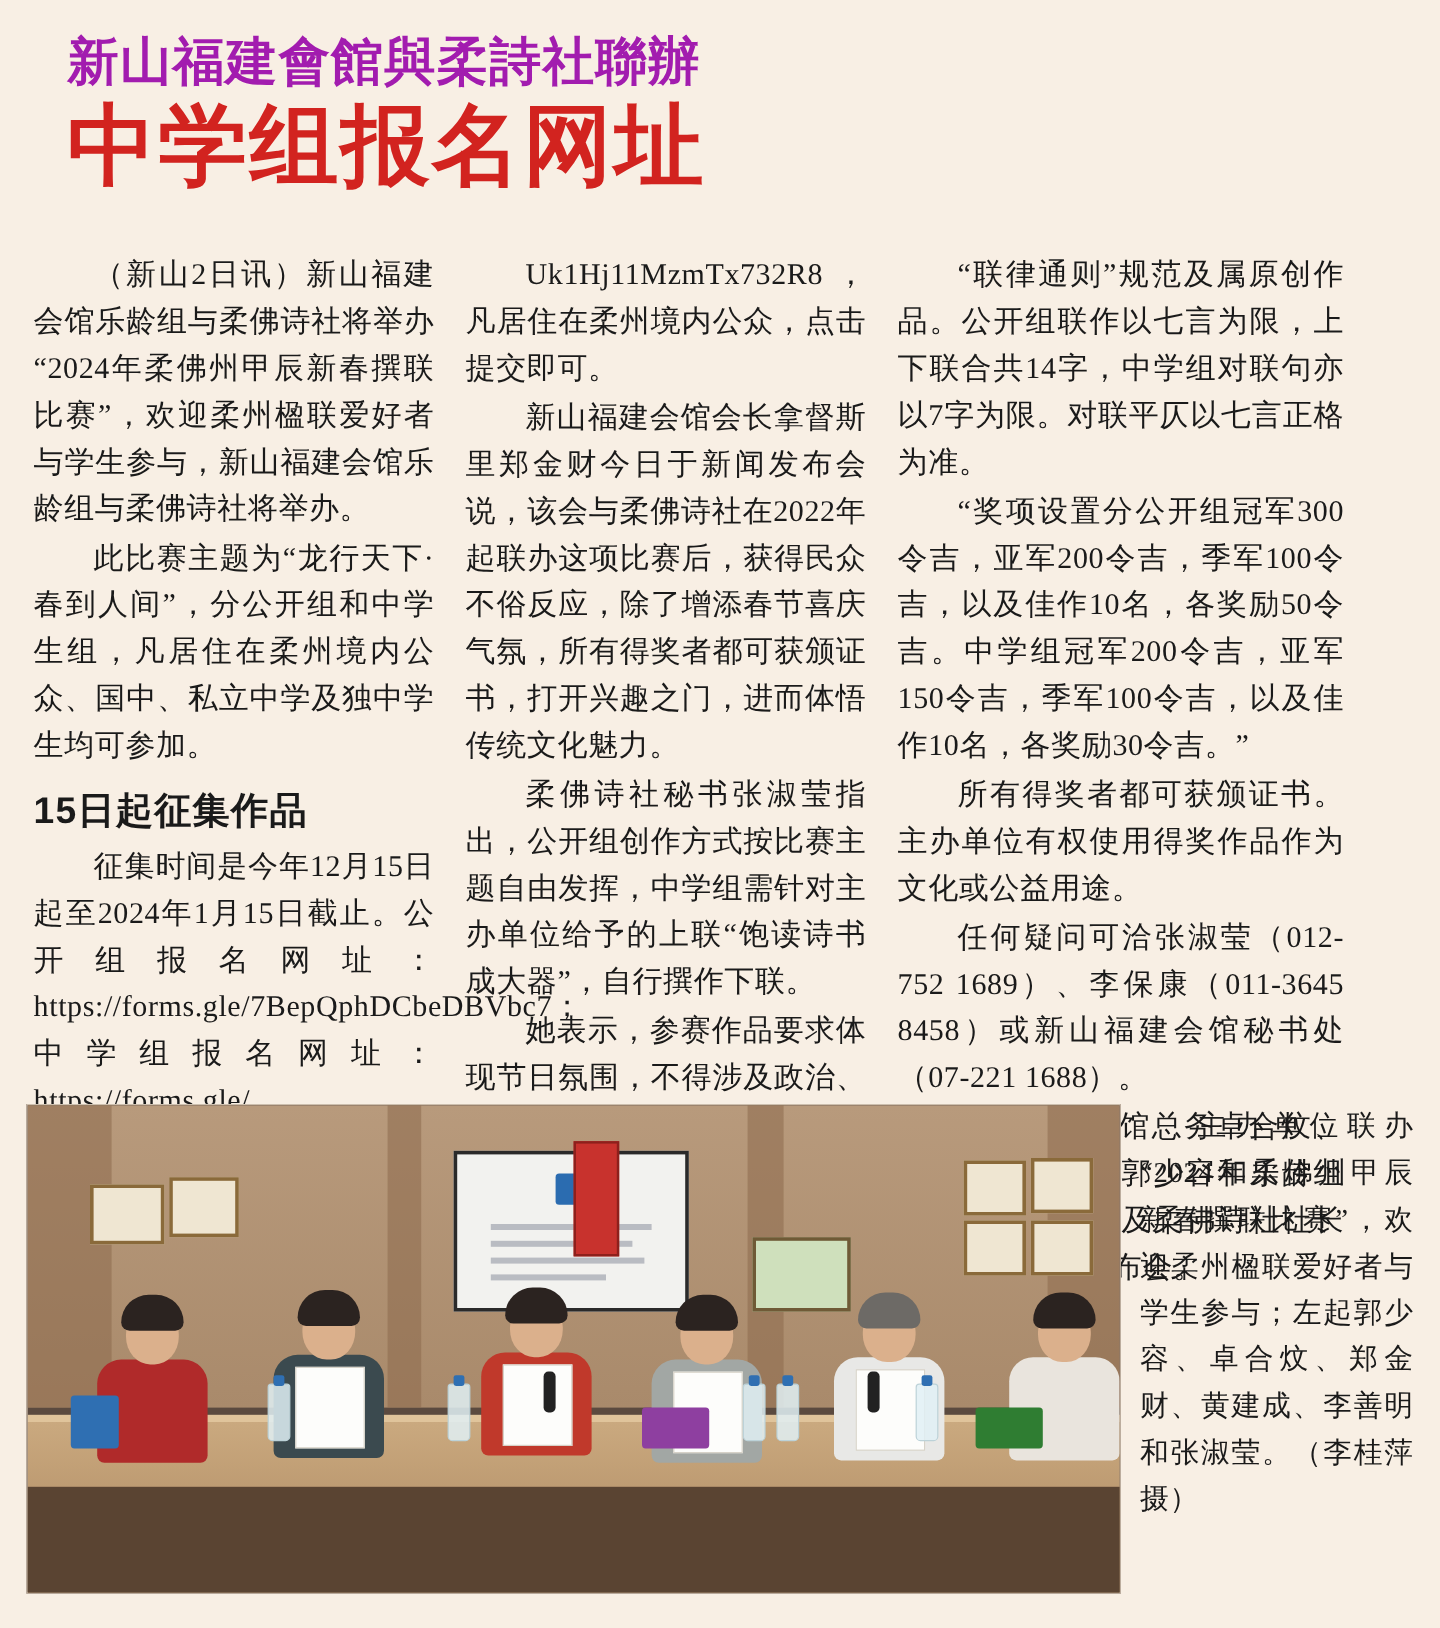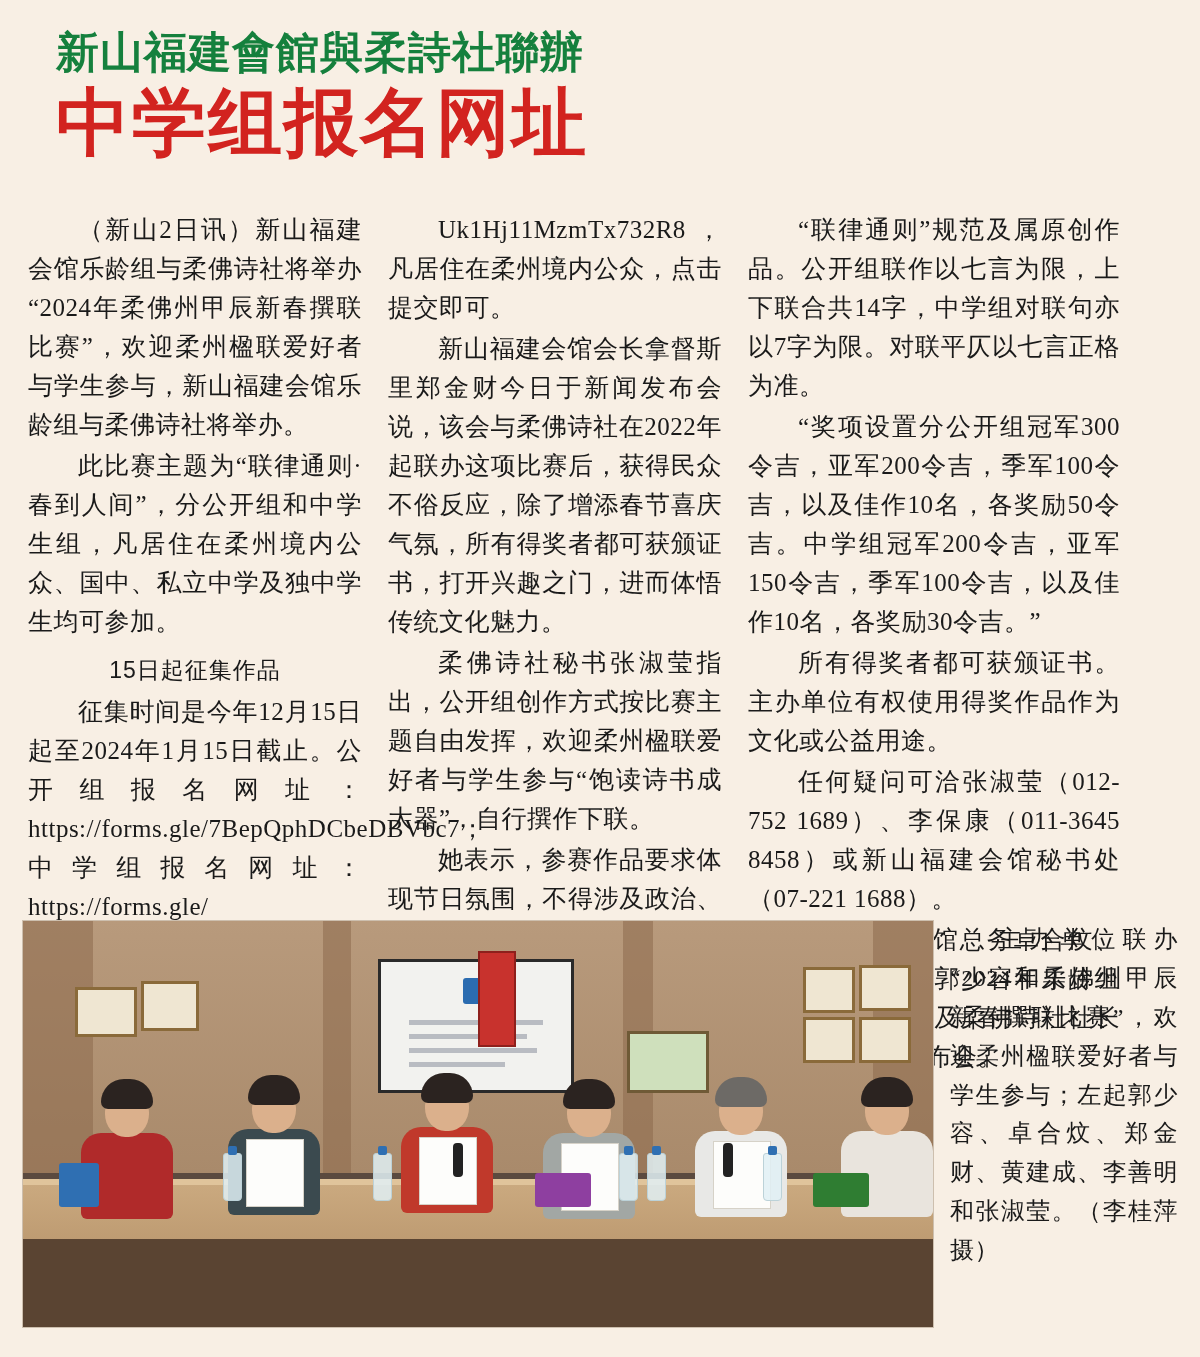--- a/index.html
+++ b/index.html
@@ -26,21 +26,21 @@
   .masthead {
     width: 740px;
     margin-left: 28px;
     margin-bottom: 6px;
   }
   .kicker {
     font-family: "Liberation Serif", "DejaVu Serif", serif;
     font-size: 43px;
     line-height: 1.08;
     letter-spacing: 1px;
-    color: #15803d;
+    color: #a21caf;
     font-weight: 700;
     white-space: nowrap;
   }
   .headline {
     font-family: "Liberation Serif", "DejaVu Serif", serif;
     font-size: 74px;
     line-height: 1.12;
     letter-spacing: 2px;
     color: #d2231f;
     font-weight: 700;
@@ -68,26 +68,25 @@
   .col p {
     margin: 0 0 2px 0;
     font-size: 25px;
     line-height: 1.56;
     text-align: justify;
     text-justify: inter-ideograph;
     text-indent: 2em;
     letter-spacing: 0.5px;
   }
   .subhead {
-    font-size: 23px;
-    font-weight: 400;
+    font-size: 31px;
+    font-weight: 700;
     margin: 14px 0 6px 0;
     letter-spacing: 1px;
     font-family: "Liberation Sans", sans-serif;
-    text-align: center;
   }
   .lat {
     font-family: "Liberation Serif", "DejaVu Serif", serif;
     letter-spacing: 0.2px;
   }
   
   .photo-area {
     position: absolute;
     left: 22px;
     top: 920px;
@@ -195,29 +194,29 @@
 
   <div class="masthead">
     <div class="kicker">新山福建會館與柔詩社聯辦</div>
     <div class="headline">中学组报名网址</div>
   </div>
 
   <div class="columns">
 
     <div class="col col1">
       <p>（新山2日讯）新山福建会馆乐龄组与柔佛诗社将举办“2024年柔佛州甲辰新春撰联比赛”，欢迎柔州楹联爱好者与学生参与，新山福建会馆乐龄组与柔佛诗社将举办。</p>
-      <p>此比赛主题为“联律通则·春到人间”，分公开组和中学生组，凡居住在柔州境内公众、国中、私立中学及独中学生均可参加。</p>
+      <p>此比赛主题为“龙行天下·春到人间”，分公开组和中学生组，凡居住在柔州境内公众、国中、私立中学及独中学生均可参加。</p>
       <div class="subhead">15日起征集作品</div>
       <p class="lat">征集时间是今年12月15日起至2024年1月15日截止。公开组报名网址：https://forms.gle/7BepQphDCbeDBVbc7；中学组报名网址：https://forms.gle/</p>
     </div>
 
     <div class="col col2">
       <p class="lat">Uk1Hj11MzmTx732R8，凡居住在柔州境内公众，点击提交即可。</p>
       <p>新山福建会馆会长拿督斯里郑金财今日于新闻发布会说，该会与柔佛诗社在2022年起联办这项比赛后，获得民众不俗反应，除了增添春节喜庆气氛，所有得奖者都可获颁证书，打开兴趣之门，进而体悟传统文化魅力。</p>
-      <p>柔佛诗社秘书张淑莹指出，公开组创作方式按比赛主题自由发挥，欢迎柔州楹联爱好者与学生参与“饱读诗书成大器”，自行撰作下联。</p>
+      <p>柔佛诗社秘书张淑莹指出，公开组创作方式按比赛主题自由发挥，中学组需针对主办单位给予的上联“饱读诗书成大器”，自行撰作下联。</p>
       <p>她表示，参赛作品要求体现节日氛围，不得涉及政治、宗教等敏感课题，必须符合</p>
     </div>
 
     <div class="col col3">
       <p>“联律通则”规范及属原创作品。公开组联作以七言为限，上下联合共14字，中学组对联句亦以7字为限。对联平仄以七言正格为准。</p>
       <p>“奖项设置分公开组冠军300令吉，亚军200令吉，季军100令吉，以及佳作10名，各奖励50令吉。中学组冠军200令吉，亚军150令吉，季军100令吉，以及佳作10名，各奖励30令吉。”</p>
       <p>所有得奖者都可获颁证书。主办单位有权使用得奖作品作为文化或公益用途。</p>
       <p>任何疑问可洽张淑莹（012-752 1689）、李保康（011-3645 8458）或新山福建会馆秘书处（07-221 1688）。</p>
       <p>新山福建会馆总务卓合炆、妇女组主任拿督郭少容和乐龄组主任李善明，以及柔佛诗社社长黄建成皆出席发布会。</p>
     </div>

